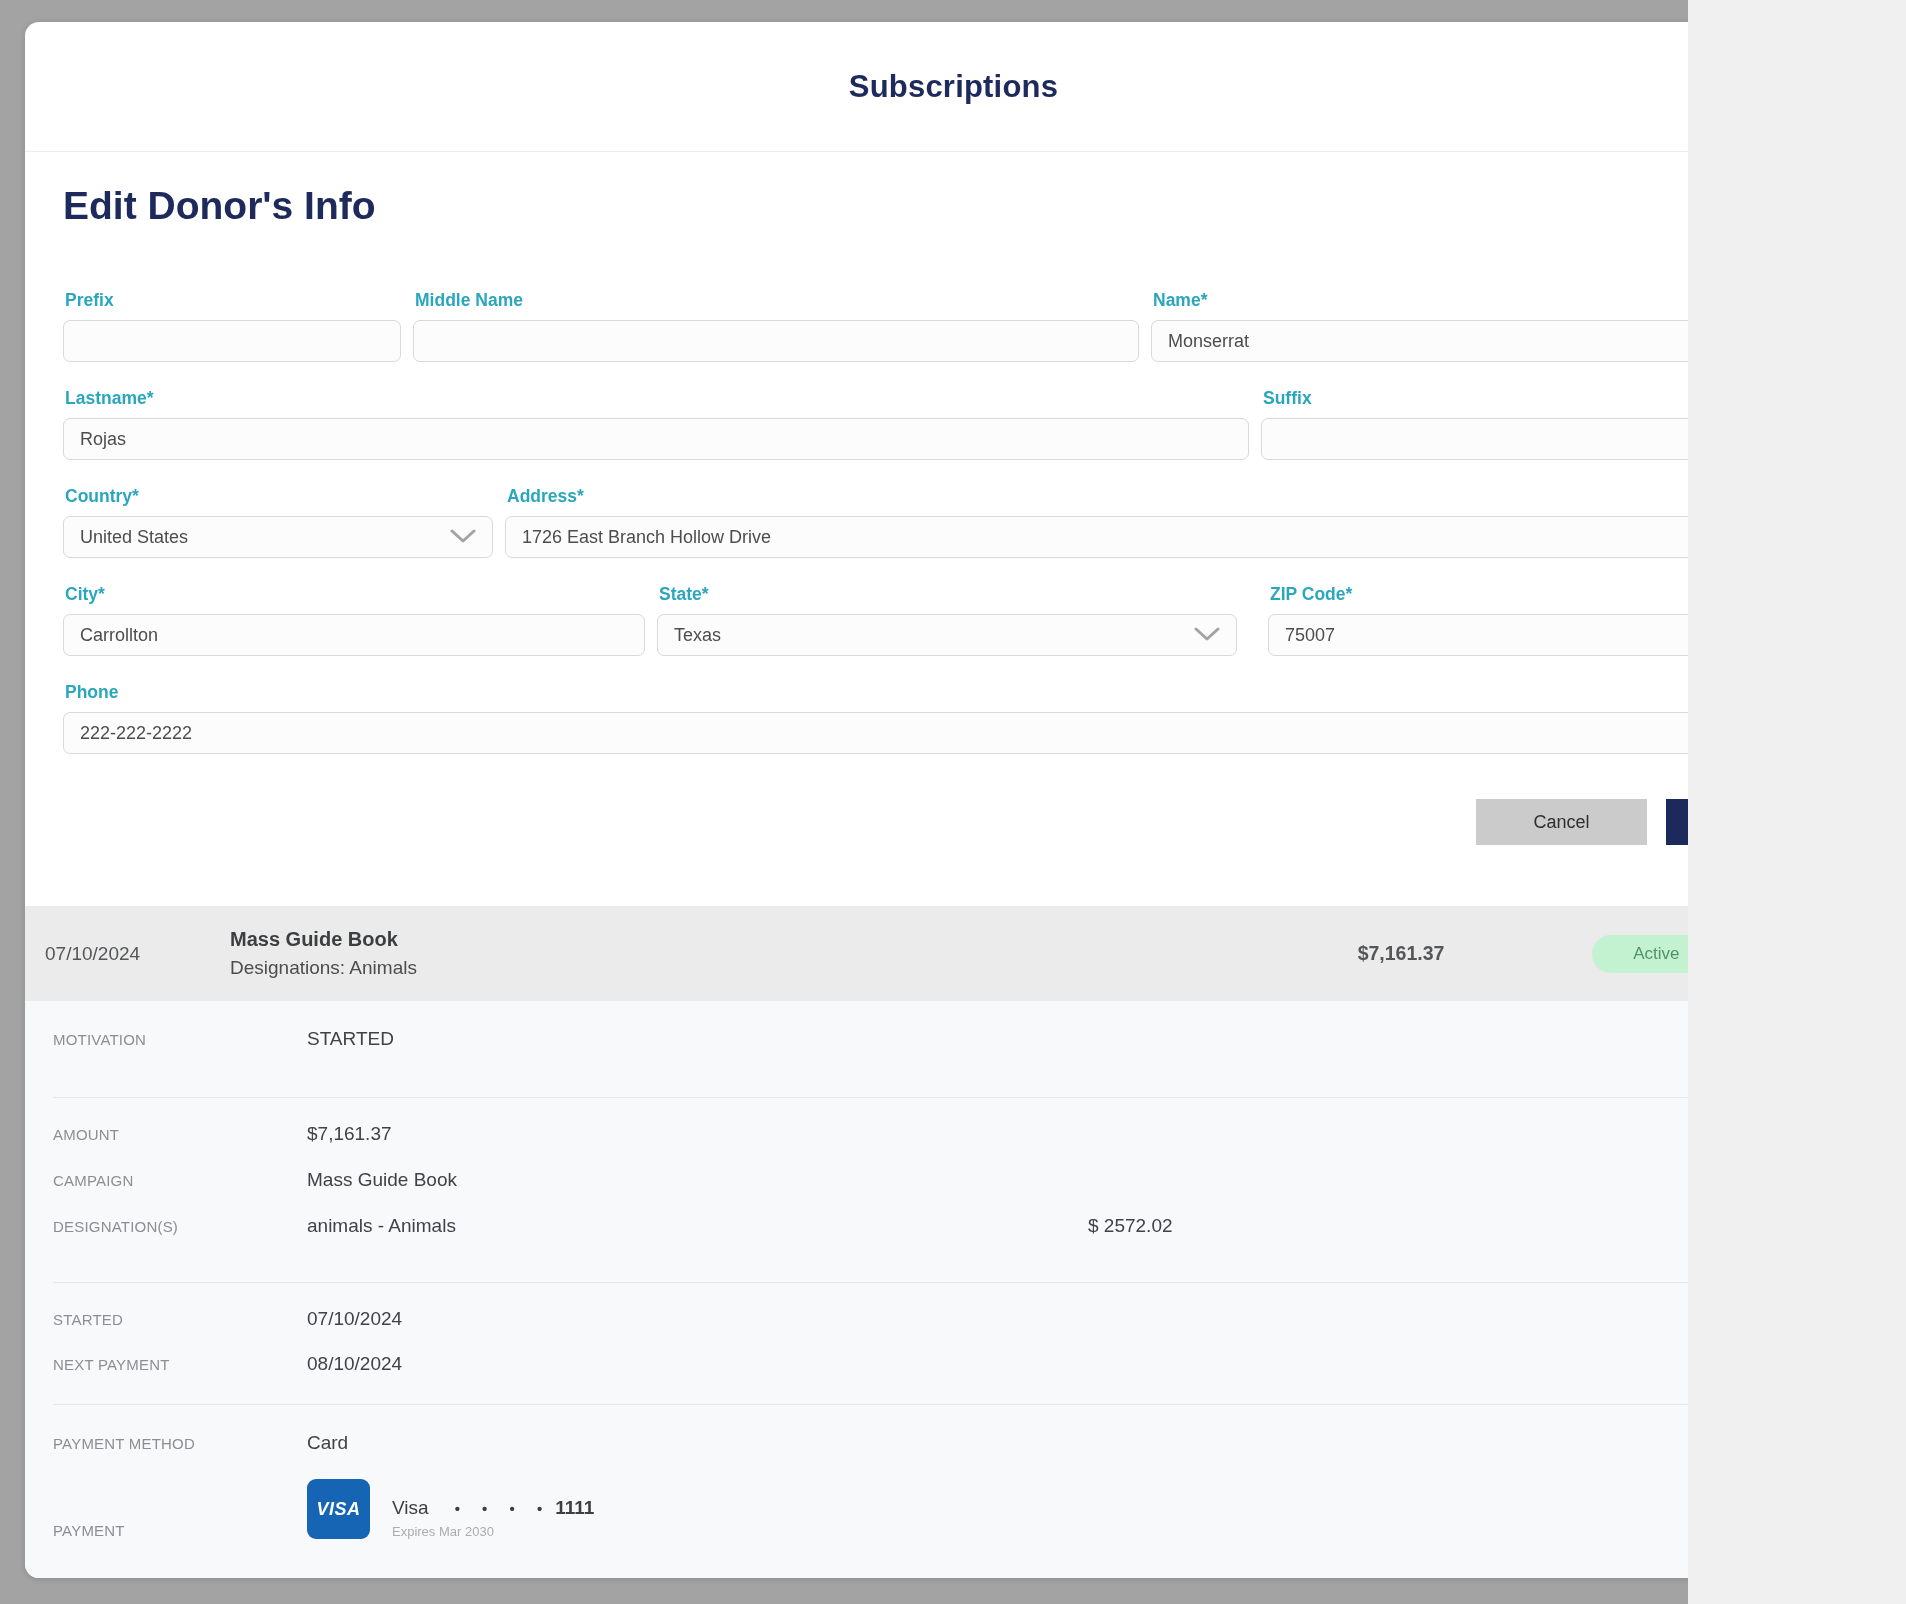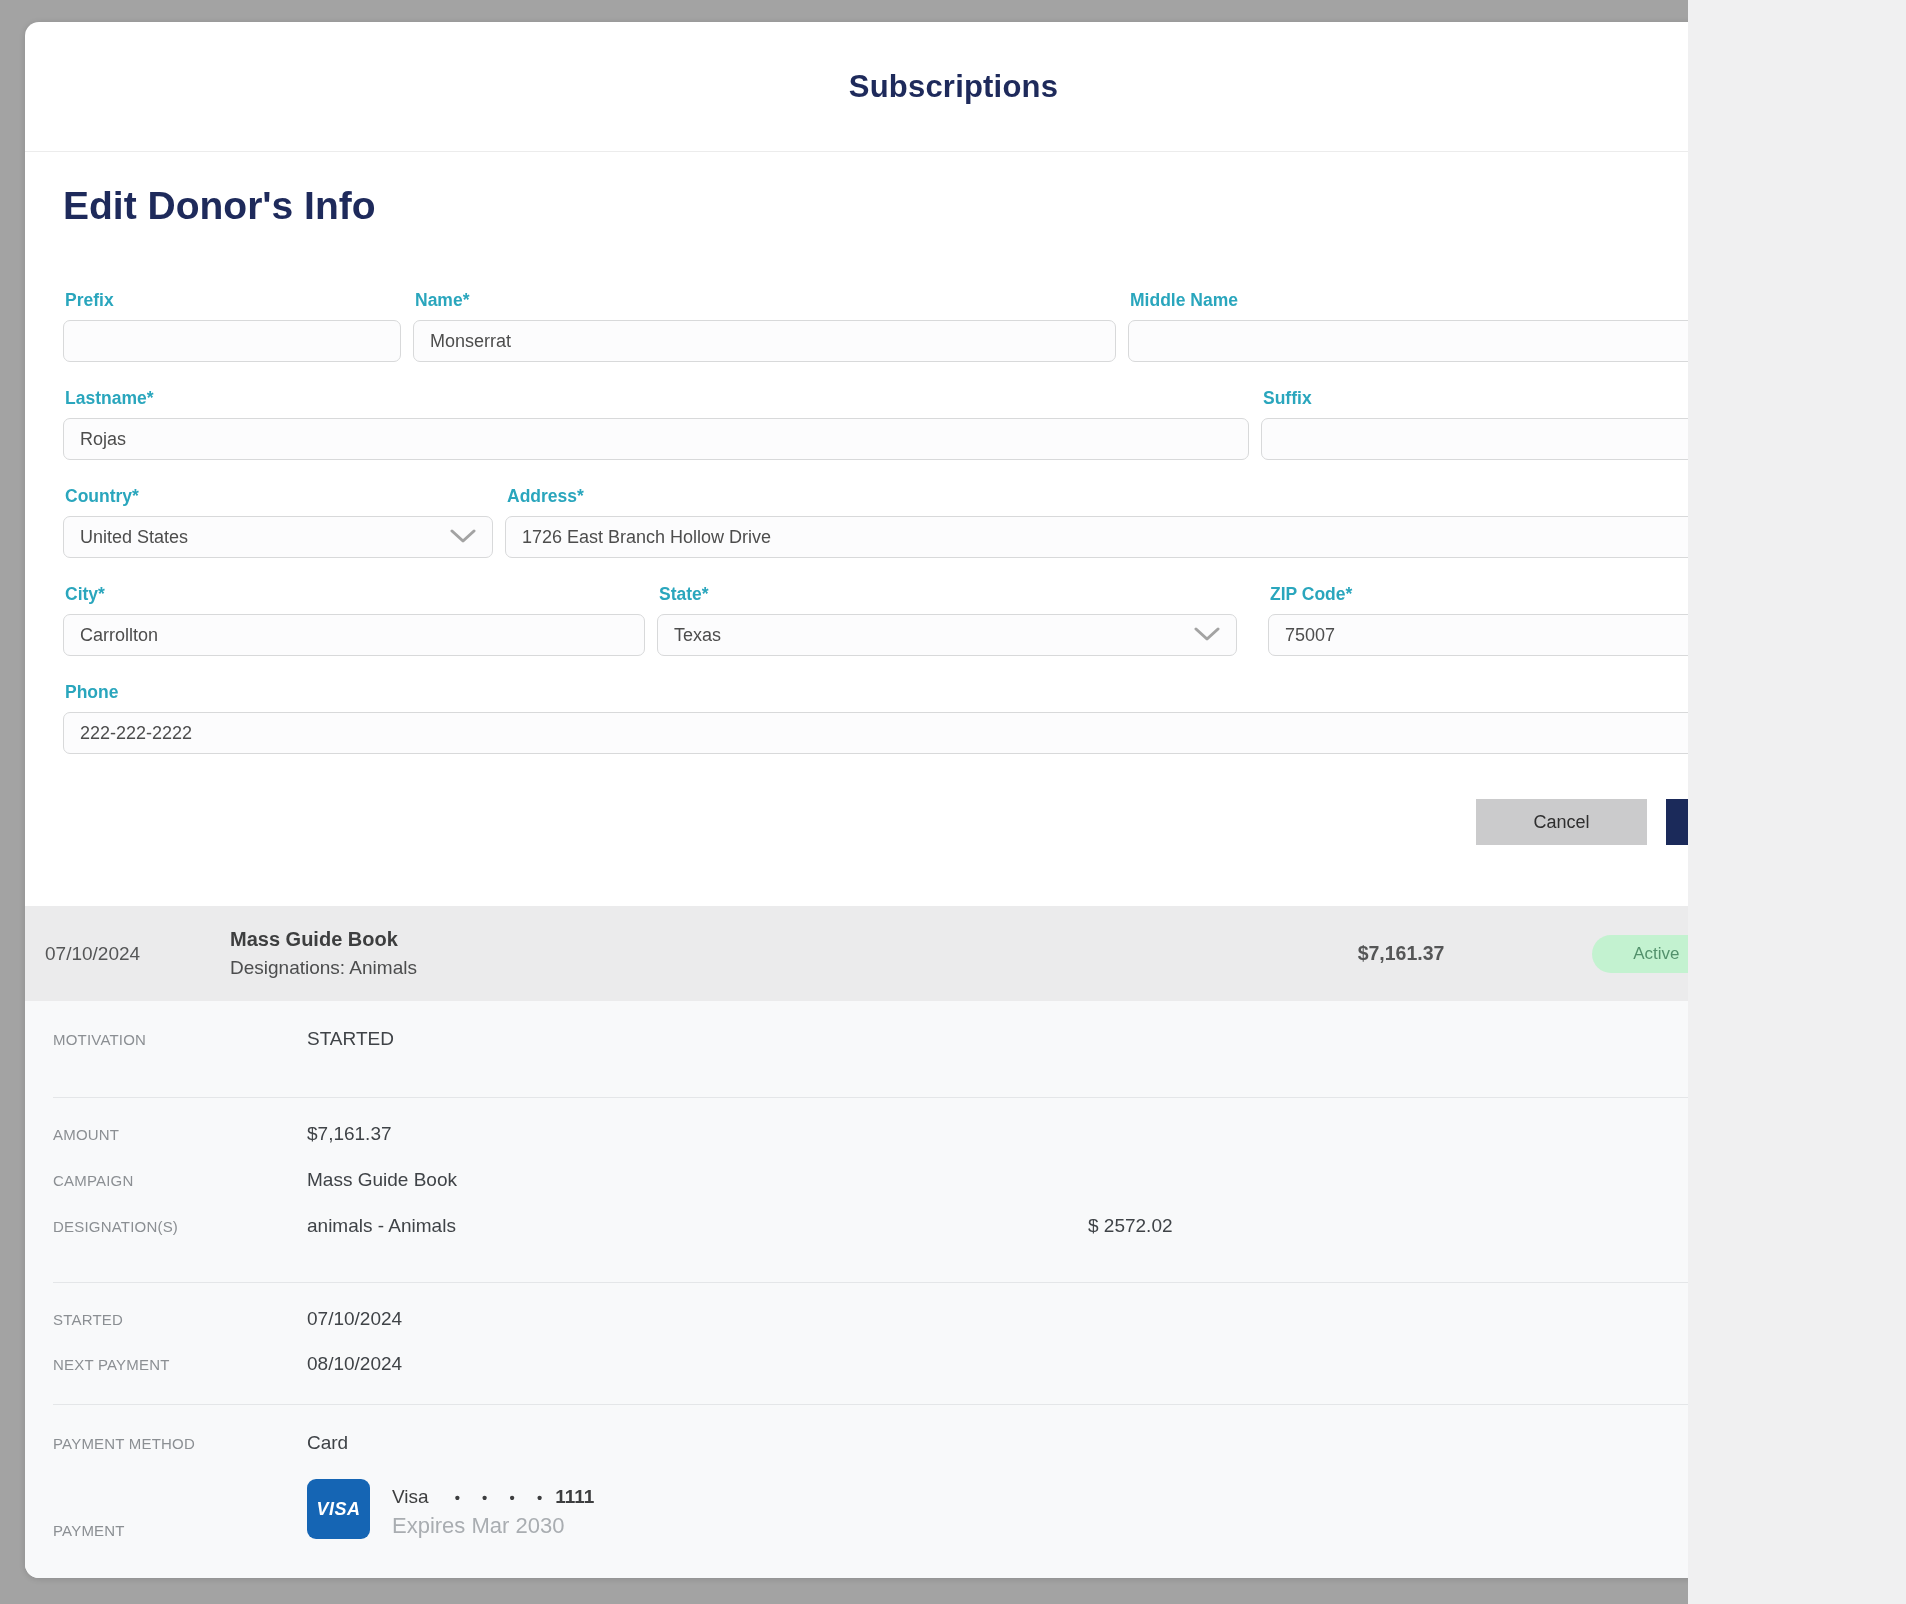--- a/index.html
+++ b/index.html
@@ -59,47 +59,47 @@
   .editbtn svg { display:block; }
   .e1 { top:24px; } .e2 { top:24px; } .e3 { top:66px; } .e4 { top:24px; }
   
   .payrow { display:flex; align-items:flex-end; margin-top:2px; }
   .visabox { width:63px; height:60px; border-radius:9px; background:#1565b4; color:#fff; display:flex; align-items:center; justify-content:center;
              font-style:italic; font-weight:bold; font-size:18px; letter-spacing:.5px; flex:0 0 auto; }
   .paydetail { margin-left:22px; display:flex; flex-direction:column; gap:5px; padding-top:3px; }
   .payline1 { display:flex; align-items:center; font-size:19px; color:#3d3e3f; }
   .paydots { font-size:15px; font-weight:bold; letter-spacing:9px; margin:0 4px 0 26px; color:#3d3e3f; }
   .paylast4 { font-weight:bold; }
-  .payexp { font-size:22px; color:#a9adb1; }
+  .payexp { font-size:13px; color:#a9adb1; }
 </style>
 </head>
 <body>
 
 <div class="page">
   <div class="card">
 
     <div class="titlebar">
       <h1>Subscriptions</h1>
     </div>
 
     <div class="form">
       <h2>Edit Donor's Info</h2>
 
       <div class="frow">
         <div class="fgroup" style="width:338px">
           <span class="flabel">Prefix</span>
           <input class="finput" type="text" value="" style="">
         </div>
+        <div class="fgroup" style="flex:1">
+          <span class="flabel">Middle Name</span>
+          <input class="finput" type="text" value="" style="">
+        </div>
         <div class="fgroup" style="width:703px">
           <span class="flabel">Name*</span>
           <input class="finput" type="text" value="Monserrat" style="">
-        </div>
-        <div class="fgroup" style="flex:1">
-          <span class="flabel">Middle Name</span>
-          <input class="finput" type="text" value="" style="">
         </div>
       </div>
 
       <div class="frow">
         <div class="fgroup" style="width:1186px">
           <span class="flabel">Lastname*</span>
           <input class="finput" type="text" value="Rojas" style="">
         </div>
         <div class="fgroup" style="flex:1">
           <span class="flabel">Suffix</span>

